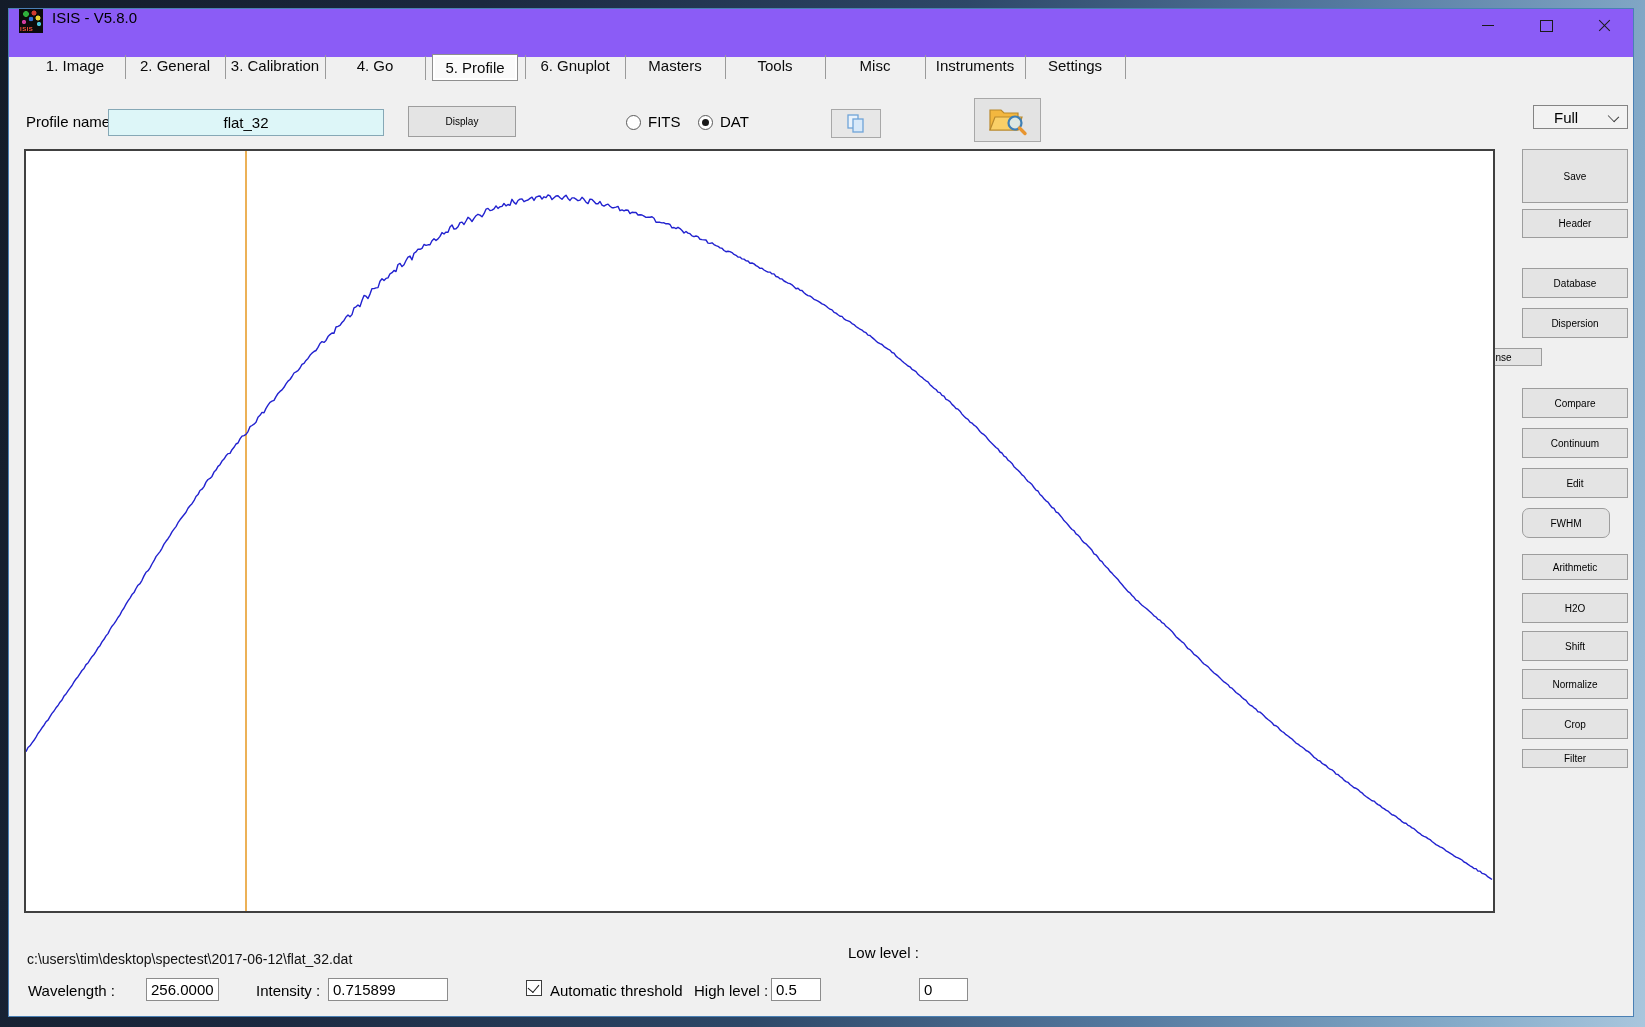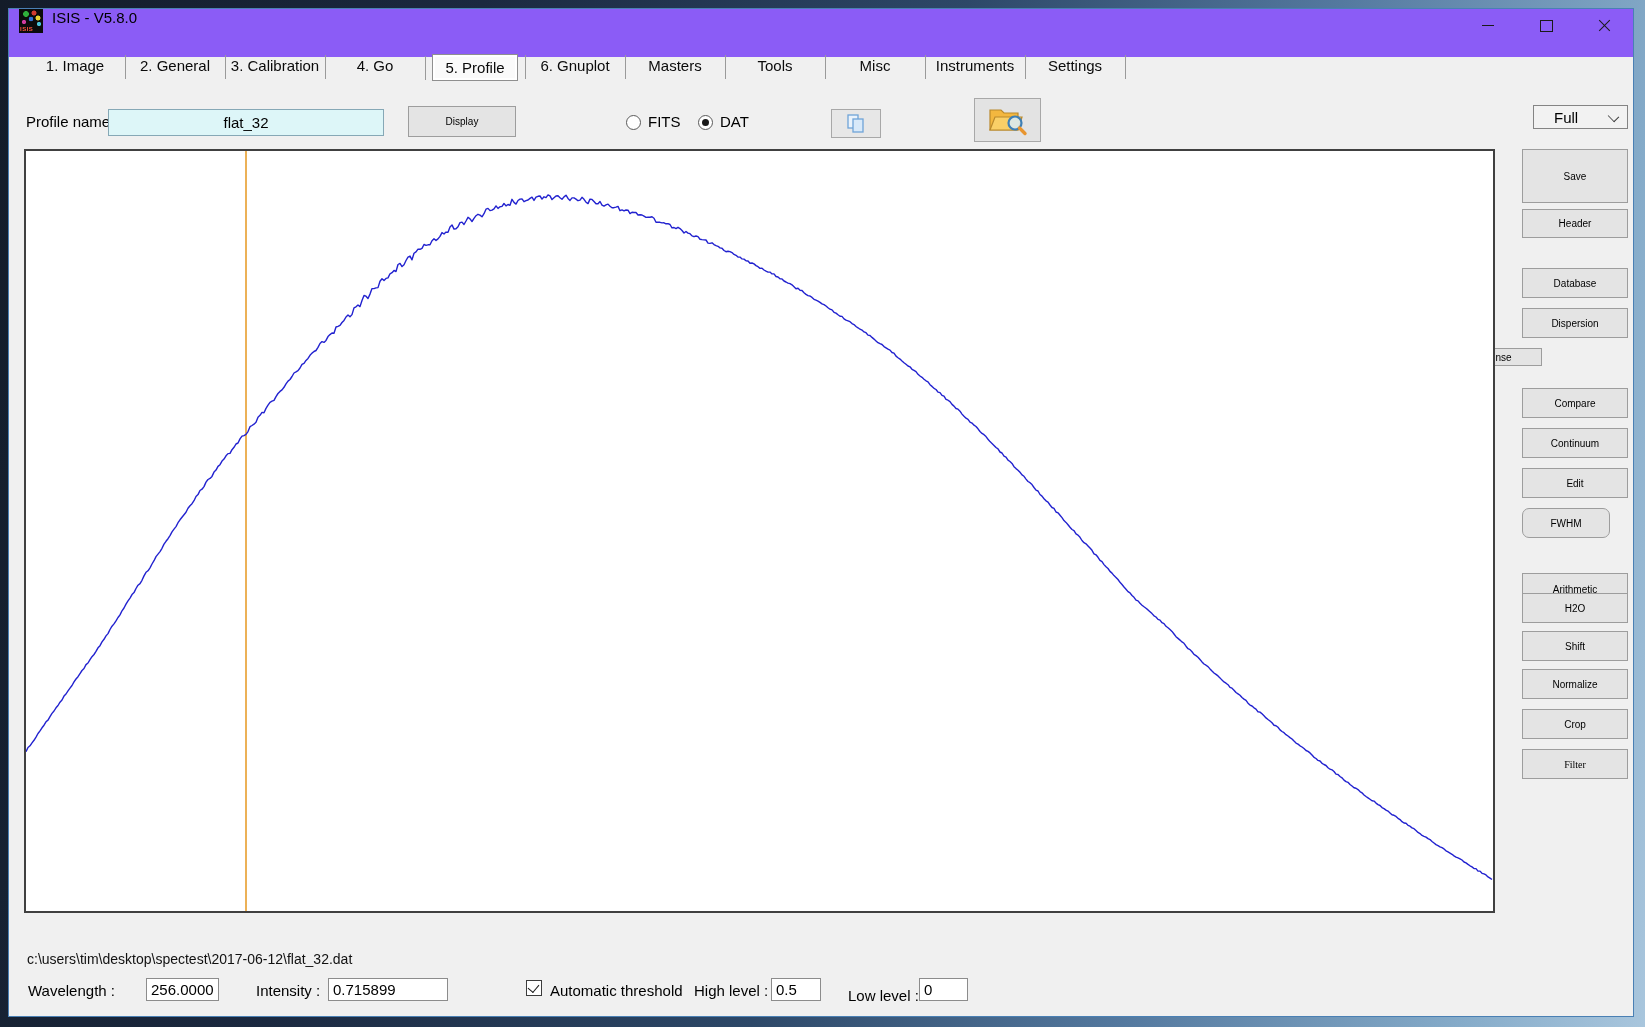--- a/index.html
+++ b/index.html
@@ -147,42 +147,42 @@
   </div>
   <div class="btn" style="left:1513px;top:140px;width:106px;height:54px;">Save</div>
   <div class="btn" style="left:1513px;top:200px;width:106px;height:29px;">Header</div>
   <div class="btn" style="left:1513px;top:259px;width:106px;height:30px;">Database</div>
   <div class="btn" style="left:1513px;top:299px;width:106px;height:30px;">Dispersion</div>
   <div class="btn" style="left:1427px;top:339px;width:106px;height:18px;">Response</div>
   <div class="btn" style="left:1513px;top:379px;width:106px;height:30px;">Compare</div>
   <div class="btn" style="left:1513px;top:419px;width:106px;height:30px;">Continuum</div>
   <div class="btn" style="left:1513px;top:459px;width:106px;height:30px;">Edit</div>
   <div class="btn" style="left:1513px;top:499px;width:88px;height:30px;border-radius:7px;">FWHM</div>
-  <div class="btn" style="left:1513px;top:564px;width:106px;height:32px;">Arithmetic</div>
+  <div class="btn" style="left:1513px;top:545px;width:106px;height:26px;">Arithmetic</div>
   <div class="btn" style="left:1513px;top:584px;width:106px;height:30px;">H2O</div>
   <div class="btn" style="left:1513px;top:622px;width:106px;height:30px;">Shift</div>
   <div class="btn" style="left:1513px;top:660px;width:106px;height:30px;">Normalize</div>
   <div class="btn" style="left:1513px;top:700px;width:106px;height:30px;">Crop</div>
-  <div class="btn" style="left:1513px;top:740px;width:106px;height:30px;font-family:Liberation Serif, serif;">Filter</div>
+  <div class="btn" style="left:1513px;top:740px;width:106px;height:19px;">Filter</div>
 
   <div class="chart">
     <svg id="profile-plot" viewBox="0 0 1467 760" preserveAspectRatio="none">
       <line id="cursor-line" y1="0" y2="760" stroke-width="2" x1="220" x2="220" stroke="#ecb157"></line>
       <polyline id="profile-curve" fill="none" stroke-width="1.4" stroke-linejoin="round" points="0,600.7 2,596.5 4,594.8 6,591.9 8,589.3 10,586.1 12,582.5 14,579.9 16,576.8 18,574.2 20,570.8 22,569.1 24,565.6 26,562.4 28,560.0 30,556.8 32,554.5 34,551.2 36,549.0 38,545.1 40,543.0 42,539.8 44,537.1 46,534.5 48,530.9 50,528.0 52,525.7 54,522.6 56,519.5 58,517.5 60,513.6 62,512.0 64,508.7 66,505.7 68,503.5 70,500.4 72,496.8 74,494.7 76,490.9 78,488.3 80,484.9 82,482.6 84,478.5 86,475.2 88,472.9 90,469.9 92,466.5 94,463.9 96,459.8 98,457.0 100,453.1 102,449.8 104,447.1 106,443.6 108,441.6 110,437.5 112,434.2 114,432.6 116,429.3 118,424.9 120,421.3 122,419.8 124,416.8 126,413.0 128,409.7 130,405.6 132,403.1 134,400.6 136,397.3 138,393.1 140,390.3 142,387.7 144,384.6 146,380.8 148,378.1 150,375.6 152,371.7 154,368.8 156,366.2 158,363.7 160,361.2 162,357.3 164,354.7 166,352.7 168,349.7 170,345.5 172,343.6 174,339.5 176,338.2 178,335.6 180,331.1 182,328.5 184,327.4 186,325.4 188,321.1 190,319.1 192,315.4 194,313.7 196,310.1 198,308.1 200,304.8 202,302.6 204,302.4 206,298.7 208,296.3 210,293.0 212,292.0 214,287.9 216,285.1 218,284.6 220,283.4 222,280.6 224,275.7 226,274.5 228,273.2 230,271.3 232,266.2 234,264.3 236,261.4 238,261.7 240,257.4 242,254.2 244,251.3 246,250.2 248,249.3 250,245.6 252,242.5 254,240.4 256,238.9 258,236.3 260,232.8 262,230.1 264,228.5 266,225.5 268,222.0 270,220.9 272,219.7 274,217.0 276,213.3 278,212.3 280,209.4 282,207.4 284,204.3 286,202.1 288,200.5 290,199.5 292,196.4 294,192.5 296,190.6 298,191.4 300,189.4 302,185.6 304,183.6 306,182.0 308,182.3 310,176.0 312,175.4 314,174.4 316,171.5 318,169.4 320,166.0 322,164.0 324,165.8 326,163.6 328,156.9 330,155.8 332,154.0 334,155.6 336,149.5 338,144.5 340,145.2 342,147.5 344,143.1 346,137.6 348,137.6 350,136.9 352,136.6 354,130.3 356,127.8 358,129.4 360,127.4 362,126.9 364,122.8 366,121.7 368,119.5 370,120.5 372,113.5 374,112.4 376,115.6 378,113.7 380,109.5 382,106.1 384,105.1 386,108.8 388,102.3 390,100.9 392,98.1 394,98.3 396,97.3 398,93.5 400,94.4 402,93.8 404,93.7 406,89.7 408,87.7 410,89.5 412,87.9 414,85.4 416,81.6 418,83.0 420,81.1 422,81.2 424,75.9 426,73.9 428,78.1 430,77.8 432,75.7 434,71.6 436,71.1 438,73.5 440,70.0 442,66.3 444,67.9 446,70.5 448,67.4 450,64.7 452,63.3 454,64.1 456,65.8 458,62.7 460,58.2 462,57.4 464,59.6 466,59.1 468,57.8 470,54.9 472,57.4 474,55.8 476,55.4 478,52.5 480,54.9 482,53.5 484,54.3 486,48.3 488,51.4 490,53.1 492,49.5 494,48.1 496,47.9 498,50.7 500,49.6 502,49.0 504,47.4 506,46.2 508,49.4 510,46.2 512,45.3 514,45.0 516,48.1 518,45.8 520,46.6 522,43.9 524,44.9 526,48.6 528,46.8 530,45.0 532,44.7 534,46.7 536,48.2 538,45.9 540,44.2 542,47.4 544,49.4 546,46.9 548,46.9 550,48.1 552,49.7 554,49.1 556,46.3 558,48.3 560,51.2 562,52.6 564,48.1 566,48.4 568,50.5 570,52.8 572,52.7 574,50.5 576,54.1 578,55.1 580,53.9 582,53.1 584,55.3 586,56.8 588,56.7 590,56.1 592,55.4 594,59.7 596,58.9 598,59.9 600,59.0 602,59.2 604,62.6 606,61.2 608,61.5 610,61.5 612,64.0 614,63.7 616,64.0 618,65.2 620,66.4 622,66.3 624,66.3 626,65.8 628,67.2 630,71.2 632,71.3 634,71.3 636,71.9 638,71.8 640,72.8 642,72.6 644,73.5 646,76.9 648,76.5 650,77.6 652,76.3 654,77.6 656,79.5 658,82.0 660,80.5 662,82.1 664,82.7 666,84.9 668,85.7 670,85.0 672,85.6 674,88.2 676,88.6 678,88.9 680,89.0 682,92.1 684,92.4 686,91.8 688,93.6 690,94.7 692,95.3 694,96.9 696,97.2 698,99.5 700,100.7 702,100.3 704,100.6 706,101.6 708,103.4 710,104.3 712,106.1 714,106.1 716,107.9 718,108.1 720,109.7 722,110.0 724,112.3 726,112.0 728,112.9 730,114.6 732,115.7 734,117.4 736,117.3 738,119.0 740,120.1 742,121.1 744,121.1 746,122.9 748,122.9 750,125.5 752,126.0 754,127.8 756,127.9 758,130.0 760,131.0 762,132.1 764,132.6 766,133.8 768,135.7 770,137.7 772,137.3 774,139.2 776,139.5 778,141.8 780,143.4 782,144.6 784,145.0 786,146.4 788,148.3 790,149.2 792,150.1 794,151.4 796,152.9 798,153.6 800,155.0 802,156.7 804,158.2 806,158.9 808,161.3 810,162.1 812,163.8 814,165.2 816,165.4 818,167.9 820,169.2 822,169.8 824,170.7 826,172.6 828,173.6 830,175.5 832,176.8 834,178.2 836,179.1 838,180.9 840,181.7 842,184.1 844,184.5 846,186.4 848,188.1 850,189.9 852,191.7 854,192.7 856,193.5 858,195.6 860,196.9 862,198.2 864,199.1 866,201.5 868,202.1 870,205.1 872,206.7 874,208.1 876,210.0 878,211.7 880,213.3 882,215.0 884,215.8 886,218.3 888,219.4 890,220.6 892,223.3 894,225.0 896,226.3 898,228.3 900,229.8 902,230.9 904,233.7 906,235.4 908,237.3 910,238.5 912,241.1 914,241.6 916,244.4 918,245.2 920,248.4 922,249.2 924,250.6 926,253.4 928,255.1 930,257.5 932,258.2 934,260.2 936,263.1 938,265.3 940,267.2 942,268.3 944,271.1 946,272.1 948,274.2 950,275.5 952,277.8 954,280.5 956,282.4 958,283.7 960,285.6 962,288.2 964,290.6 966,292.4 968,294.4 970,296.5 972,297.9 974,301.0 976,302.0 978,305.2 980,306.1 982,309.2 984,310.5 986,312.4 988,315.7 990,317.6 992,319.2 994,321.3 996,323.9 998,325.3 1000,328.1 1002,330.5 1004,331.7 1006,333.6 1008,336.5 1010,339.1 1012,340.0 1014,343.5 1016,345.1 1018,347.7 1020,349.8 1022,351.1 1024,354.0 1026,356.5 1028,357.4 1030,361.0 1032,361.8 1034,364.2 1036,366.6 1038,369.6 1040,371.4 1042,373.7 1044,376.3 1046,378.5 1048,379.6 1050,382.8 1052,384.1 1054,386.3 1056,389.5 1058,391.7 1060,392.8 1062,394.9 1064,397.0 1066,399.3 1068,402.8 1070,403.8 1072,406.3 1074,409.4 1076,410.7 1078,413.6 1080,415.8 1082,417.5 1084,420.4 1086,422.1 1088,424.6 1090,426.4 1092,428.5 1094,431.3 1096,433.5 1098,436.0 1100,438.2 1102,440.6 1104,441.9 1106,444.5 1108,446.3 1110,449.1 1112,449.9 1114,452.3 1116,454.2 1118,455.8 1120,457.3 1122,458.9 1124,460.7 1126,462.6 1128,464.8 1130,466.0 1132,468.4 1134,469.1 1136,471.7 1138,472.6 1140,475.3 1142,476.7 1144,478.5 1146,480.4 1148,483.0 1150,485.7 1152,487.4 1154,489.1 1156,490.9 1158,492.3 1160,495.2 1162,497.7 1164,498.6 1166,500.8 1168,503.4 1170,504.6 1172,506.2 1174,508.5 1176,510.9 1178,513.0 1180,514.2 1182,515.6 1184,517.9 1186,520.0 1188,522.0 1190,523.4 1192,524.9 1194,526.9 1196,529.1 1198,530.9 1200,532.2 1202,533.7 1204,536.4 1206,537.2 1208,539.2 1210,541.5 1212,542.9 1214,544.3 1216,546.5 1218,548.1 1220,549.4 1222,552.2 1224,554.1 1226,555.0 1228,556.8 1230,558.1 1232,560.8 1234,561.1 1236,562.8 1238,564.8 1240,566.9 1242,568.5 1244,570.0 1246,571.7 1248,574.2 1250,574.7 1252,576.3 1254,578.9 1256,580.5 1258,581.7 1260,583.7 1262,585.0 1264,586.6 1266,588.0 1268,590.1 1270,592.1 1272,593.1 1274,594.8 1276,596.0 1278,597.5 1280,599.5 1282,600.4 1284,601.9 1286,604.0 1288,606.3 1290,607.5 1292,609.4 1294,610.0 1296,612.3 1298,613.5 1300,614.5 1302,616.8 1304,618.2 1306,618.8 1308,620.5 1310,623.1 1312,623.5 1314,625.5 1316,626.8 1318,629.1 1320,630.6 1322,631.3 1324,633.5 1326,635.0 1328,636.7 1330,637.2 1332,638.6 1334,640.6 1336,641.8 1338,644.0 1340,645.5 1342,646.9 1344,648.3 1346,649.8 1348,650.1 1350,652.1 1352,653.6 1354,654.5 1356,656.6 1358,657.6 1360,659.1 1362,660.1 1364,661.9 1366,663.8 1368,664.3 1370,665.4 1372,667.3 1374,668.6 1376,670.7 1378,672.0 1380,672.3 1382,674.3 1384,675.2 1386,676.9 1388,677.7 1390,679.5 1392,681.4 1394,682.6 1396,684.4 1398,685.3 1400,686.1 1402,687.6 1404,688.6 1406,690.5 1408,692.0 1410,693.6 1412,694.6 1414,695.8 1416,696.7 1418,697.9 1420,699.8 1422,700.9 1424,702.1 1426,703.3 1428,704.9 1430,706.2 1432,706.9 1434,707.9 1436,709.0 1438,711.0 1440,711.9 1442,713.4 1444,714.8 1446,715.9 1448,717.5 1450,717.6 1452,720.1 1454,720.1 1456,722.3 1458,722.9 1460,723.9 1462,725.9 1464,727.1 1466,728.5" stroke="#2222cf"></polyline>
     </svg>
   </div>
 
   <div class="path-text">c:\users\tim\desktop\spectest\2017-06-12\flat_32.dat</div>
 
   <div class="lbl" style="left:19px;top:973px;">Wavelength :</div>
   <input class="box" style="left: 137px; top: 969px; width: 73px; height: 23px;" value="256.000000">
   <div class="lbl" style="left:247px;top:973px;">Intensity :</div>
   <input class="box" style="left: 319px; top: 969px; width: 120px; height: 23px;" value="0.715899">
 
   <div class="checkbox on" style="left:517px;top:971px;"></div>
   <div class="lbl" style="left:541px;top:973px;">Automatic threshold</div>
 
   <div class="lbl" style="left:685px;top:973px;">High level :</div>
   <input class="box" style="left: 762px; top: 969px; width: 50px; height: 23px;" value="0.5">
-  <div class="lbl" style="left:839px;top:978px;">Low level :</div>
+  <div class="lbl" style="left:839px;top:935px;">Low level :</div>
   <input class="box" style="left: 910px; top: 969px; width: 49px; height: 23px;" value="0">
 
 </div>
 
 </body></html>

